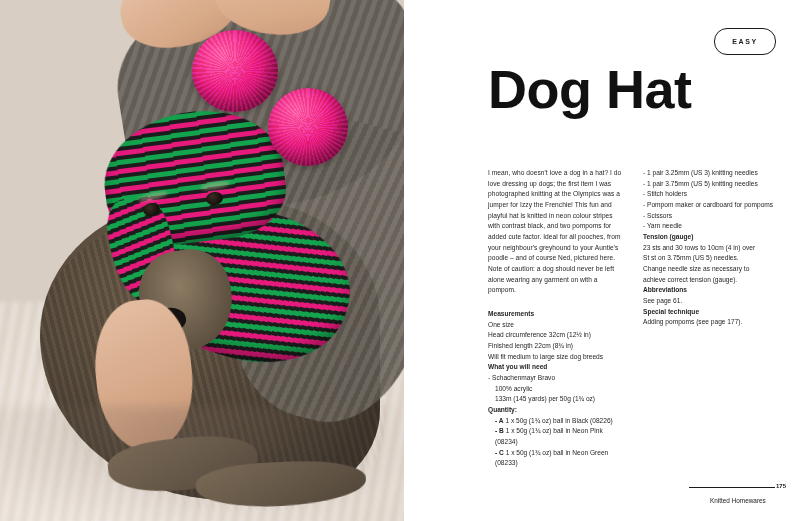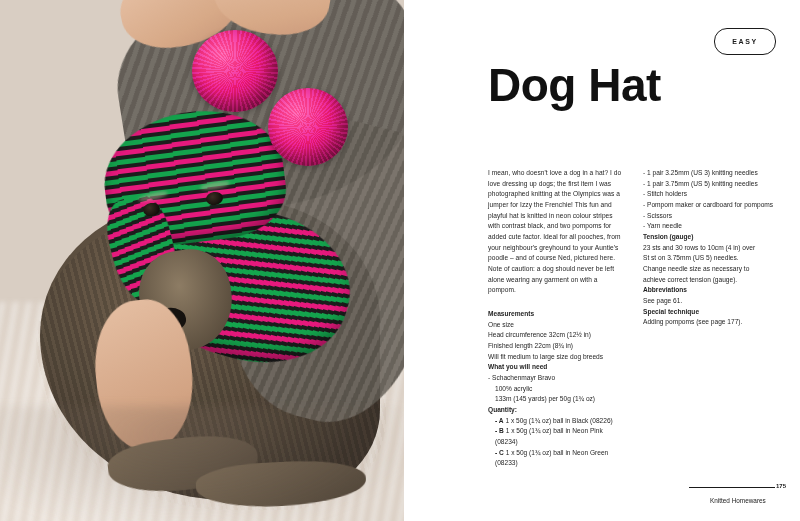--- a/index.html
+++ b/index.html
@@ -279,21 +279,21 @@
     justify-content: center;
     font-size: 7px;
     letter-spacing: 1.6px;
     color: #1a1a1a;
     font-weight: 700;
   }
   .title {
     position: absolute;
     left: 84px;
     top: 62px;
-    font-size: 46px;
+    font-size: 54px;
     line-height: 1;
     color: #111111;
     font-weight: 700;
     letter-spacing: -0.5px;
   }
 
   .cols {
     position: absolute;
     left: 84px;
     top: 168px;

